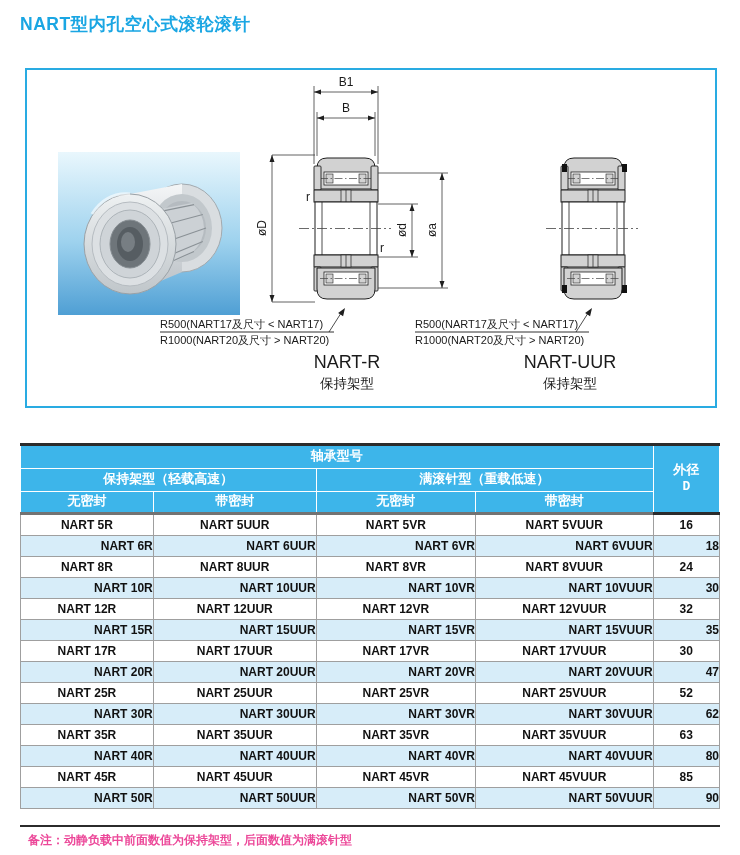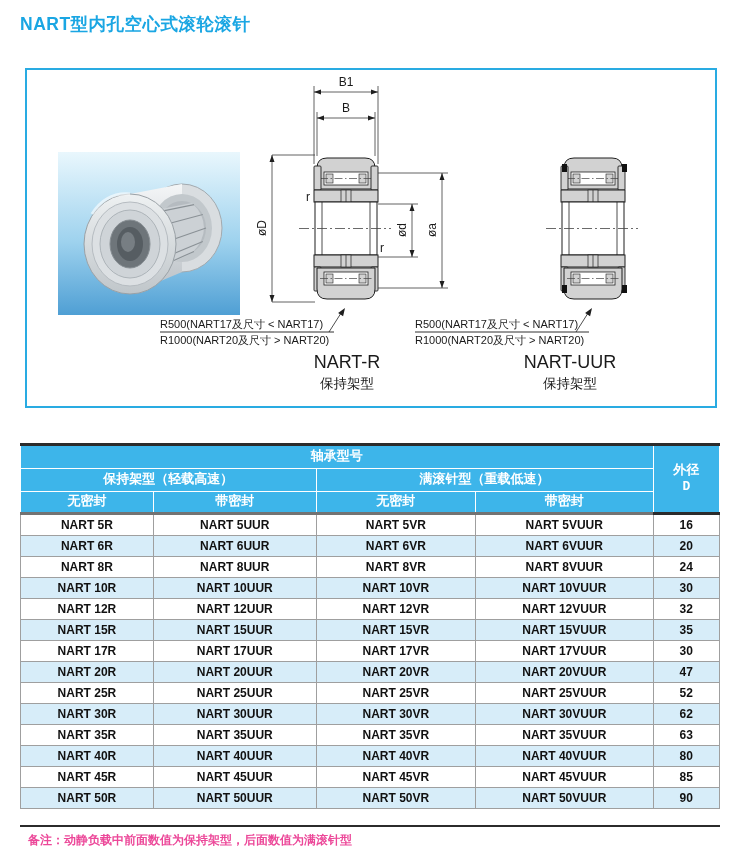--- a/index.html
+++ b/index.html
@@ -25,21 +25,21 @@
     border:1px solid #fff;padding:0;line-height:1.25;font-family:Liberation Mono, monospace;
   }
   table.spec thead tr.hr1 th{border-top:3px solid #2b2b2b;height:22px;}
   table.spec thead tr.hr2 th{height:22px;}
   table.spec thead tr.hr3 th{height:20px;border-bottom:3px solid #737373;}
   table.spec th.outer-dia{border-bottom:3px solid #2b2b2b;}
   table.spec td{
     border:1px solid #9f9f9f;font-size:12px;font-weight:bold;
     text-align:center;height:20px;padding:0;background:#fff;color:#111;
   }
-  table.spec tr.alt td{background:#d7edf9;}
+  table.spec tr.alt td{background:#d7edf9;text-align:right;}
   .table-note{
     width:684px;border-top:2px solid #2b2b2b;border-bottom:3px solid #2b2b2b;
     padding:5px 8px 6px;font-size:12px;font-weight:bold;color:#ec4899;background:#fff;margin-top:16px;
   }
 </style>
 </head>
 <body>
 
 <div class="page-title">NART型内孔空心式滚轮滚针</div>
 
@@ -229,21 +229,21 @@
           <td>NART 5UUR</td>
           <td>NART 5VR</td>
           <td>NART 5VUUR</td>
           <td>16</td>
         </tr>
         <tr class="alt">
           <td>NART 6R</td>
           <td>NART 6UUR</td>
           <td>NART 6VR</td>
           <td>NART 6VUUR</td>
-          <td>20</td>
+          <td>18</td>
         </tr>
         <tr>
           <td>NART 8R</td>
           <td>NART 8UUR</td>
           <td>NART 8VR</td>
           <td>NART 8VUUR</td>
           <td>24</td>
         </tr>
         <tr class="alt">
           <td>NART 10R</td>

